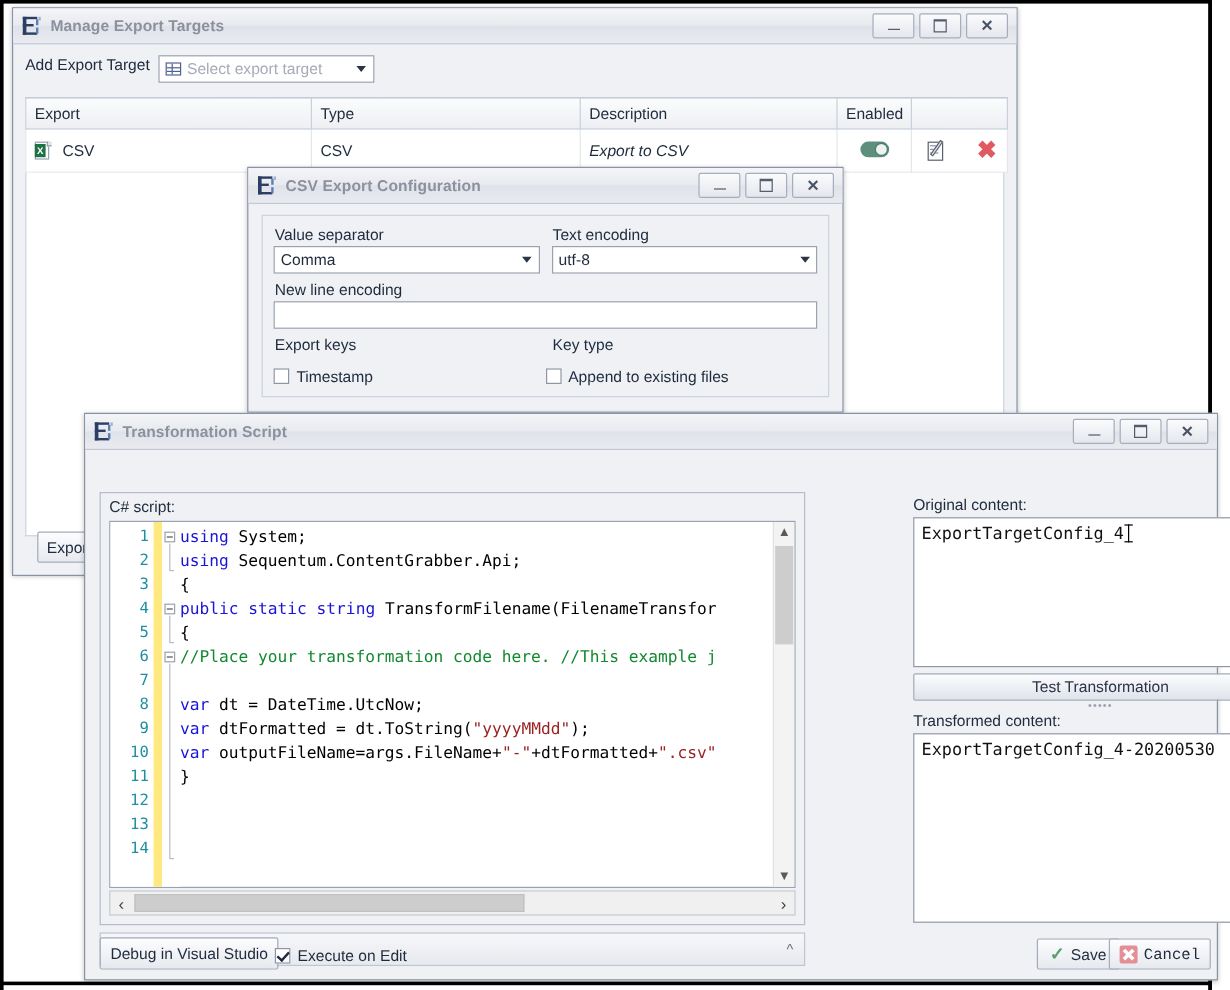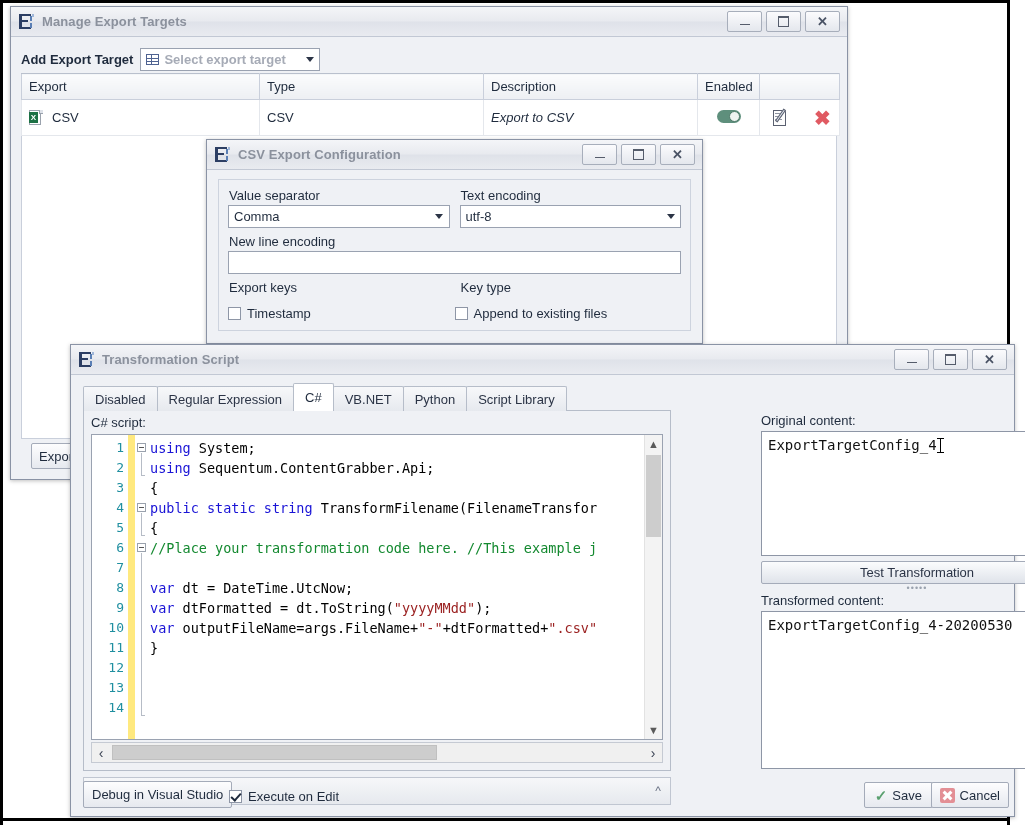--- a/index.html
+++ b/index.html
@@ -40,21 +40,21 @@
   .appicon .b{left:0;top:0;width:12px;height:2px;}
   .appicon .c{left:0;top:6px;width:9px;height:2px;}
   .appicon .d{left:0;top:13px;width:12px;height:2px;}
   .appicon .e{left:11px;top:2px;width:2px;height:5px;background:#5a7fb5;}
   .appicon .f{left:11px;top:9px;width:2px;height:5px;background:#5a7fb5;}
   .appicon .g{left:13px;top:0px;width:2px;height:3px;background:#9fb6d8;}
 
   
   #w-manage{left:10px;top:6px;width:838px;height:474px;}
   #w-manage .win-body{padding:9px 10px 0 10px;}
-  .row-add{display:flex;align-items:center;gap:7px;height:27px;font-weight:bold;}
+  .row-add{display:flex;gap:7px;height:27px;margin-bottom:8px;}
   .row-add .lbl{font-size:13px;color:#1f2b3d;}
   .combo{height:23px;background:#fff;border:1px solid #9aa2b1;display:flex;align-items:center;
          padding:0 0 0 5px;box-sizing:border-box;font-size:13px;color:#1f2b3d;position:relative;}
   .combo .caret{margin-left:auto;width:19px;height:100%;display:flex;align-items:center;justify-content:center;}
   .caret-g{width:0;height:0;border-left:4px solid transparent;border-right:4px solid transparent;border-top:5px solid #2b3446;}
   .combo.placeholder .txt{color:#a6abb6;}
   .mini-grid-icon{width:13px;height:11px;border:1px solid #4f6391;background:#fff;position:relative;margin-right:5px;box-sizing:border-box;}
   .mini-grid-icon i{position:absolute;background:#4f6391;display:block;}
   .mini-grid-icon .h1{left:0;top:3px;width:11px;height:1px;}
   .mini-grid-icon .h2{left:0;top:6px;width:11px;height:1px;}
@@ -160,21 +160,21 @@
   .ibeam:before{content:"";position:absolute;left:3px;top:0;width:1px;height:15px;background:#000;}
   .ibeam:after{content:"";position:absolute;left:0;top:0;width:7px;height:1px;background:#000;box-shadow:0 14px 0 #000;}
   .testbtn{margin-top:5px;width:100%;height:23px;background:linear-gradient(to bottom,#fbfcfd,#dfe3ea);
       border:1px solid #a4abb9;font-size:13px;color:#2b3446;display:flex;align-items:center;justify-content:center;box-sizing:border-box;}
   .gripper{width:100%;text-align:center;color:#9aa2ae;font-size:9px;letter-spacing:1px;line-height:9px;height:9px;}
 
   .bottombar{position:absolute;left:0;right:0;bottom:0;height:46px;}
   #debug-btn{position:absolute;left:12px;bottom:10px;height:27px;display:flex;align-items:center;padding:0 8px;}
   #exec-edit{position:absolute;left:158px;bottom:14px;display:flex;align-items:center;gap:6px;font-size:13px;}
   #save-btn{position:absolute;right:81px;bottom:10px;height:26px;display:flex;align-items:center;gap:5px;padding:0 10px;}
-  #cancel-btn{position:absolute;right:5px;bottom:10px;height:26px;display:flex;align-items:center;gap:5px;padding:0 8px;}
+  #cancel-btn{position:absolute;right:5px;bottom:10px;height:26px;display:flex;align-items:center;gap:5px;padding:0 8px;font-family:Liberation Mono, monospace;}
   .chk-green{color:#5aa06f;font-size:15px;font-weight:bold;line-height:13px;}
   .redx{width:15px;height:15px;background:#e38f95;position:relative;border-radius:2px;display:inline-block;}
   .redx:before,.redx:after{content:"";position:absolute;left:2px;top:6px;width:11px;height:3px;background:#fff;}
   .redx:before{transform:rotate(45deg);} .redx:after{transform:rotate(-45deg);}
 </style>
 </head>
 <body>
 
 <div id="desktop">
   <div id="blackframe"></div>
@@ -369,28 +369,20 @@
           <span class="g-max"></span>
         </span>
       <span class="wb">
           <span class="g-cls">✕</span>
         </span>
     </span>
   </div>
 
   <div class="win-body">
 
-    <div class="tabstrip">
-      <div class="tab">Disabled</div>
-      <div class="tab">Regular Expression</div>
-      <div class="tab active">C#</div>
-      <div class="tab">VB.NET</div>
-      <div class="tab">Python</div>
-      <div class="tab">Script Library</div>
-    </div>
 
     <div class="leftpane">
       <div class="script-label">C# script:</div>
 
       <div class="editorwrap">
         <div class="gutter">
           <div>1</div>
           <div>2</div>
           <div>3</div>
           <div>4</div>

